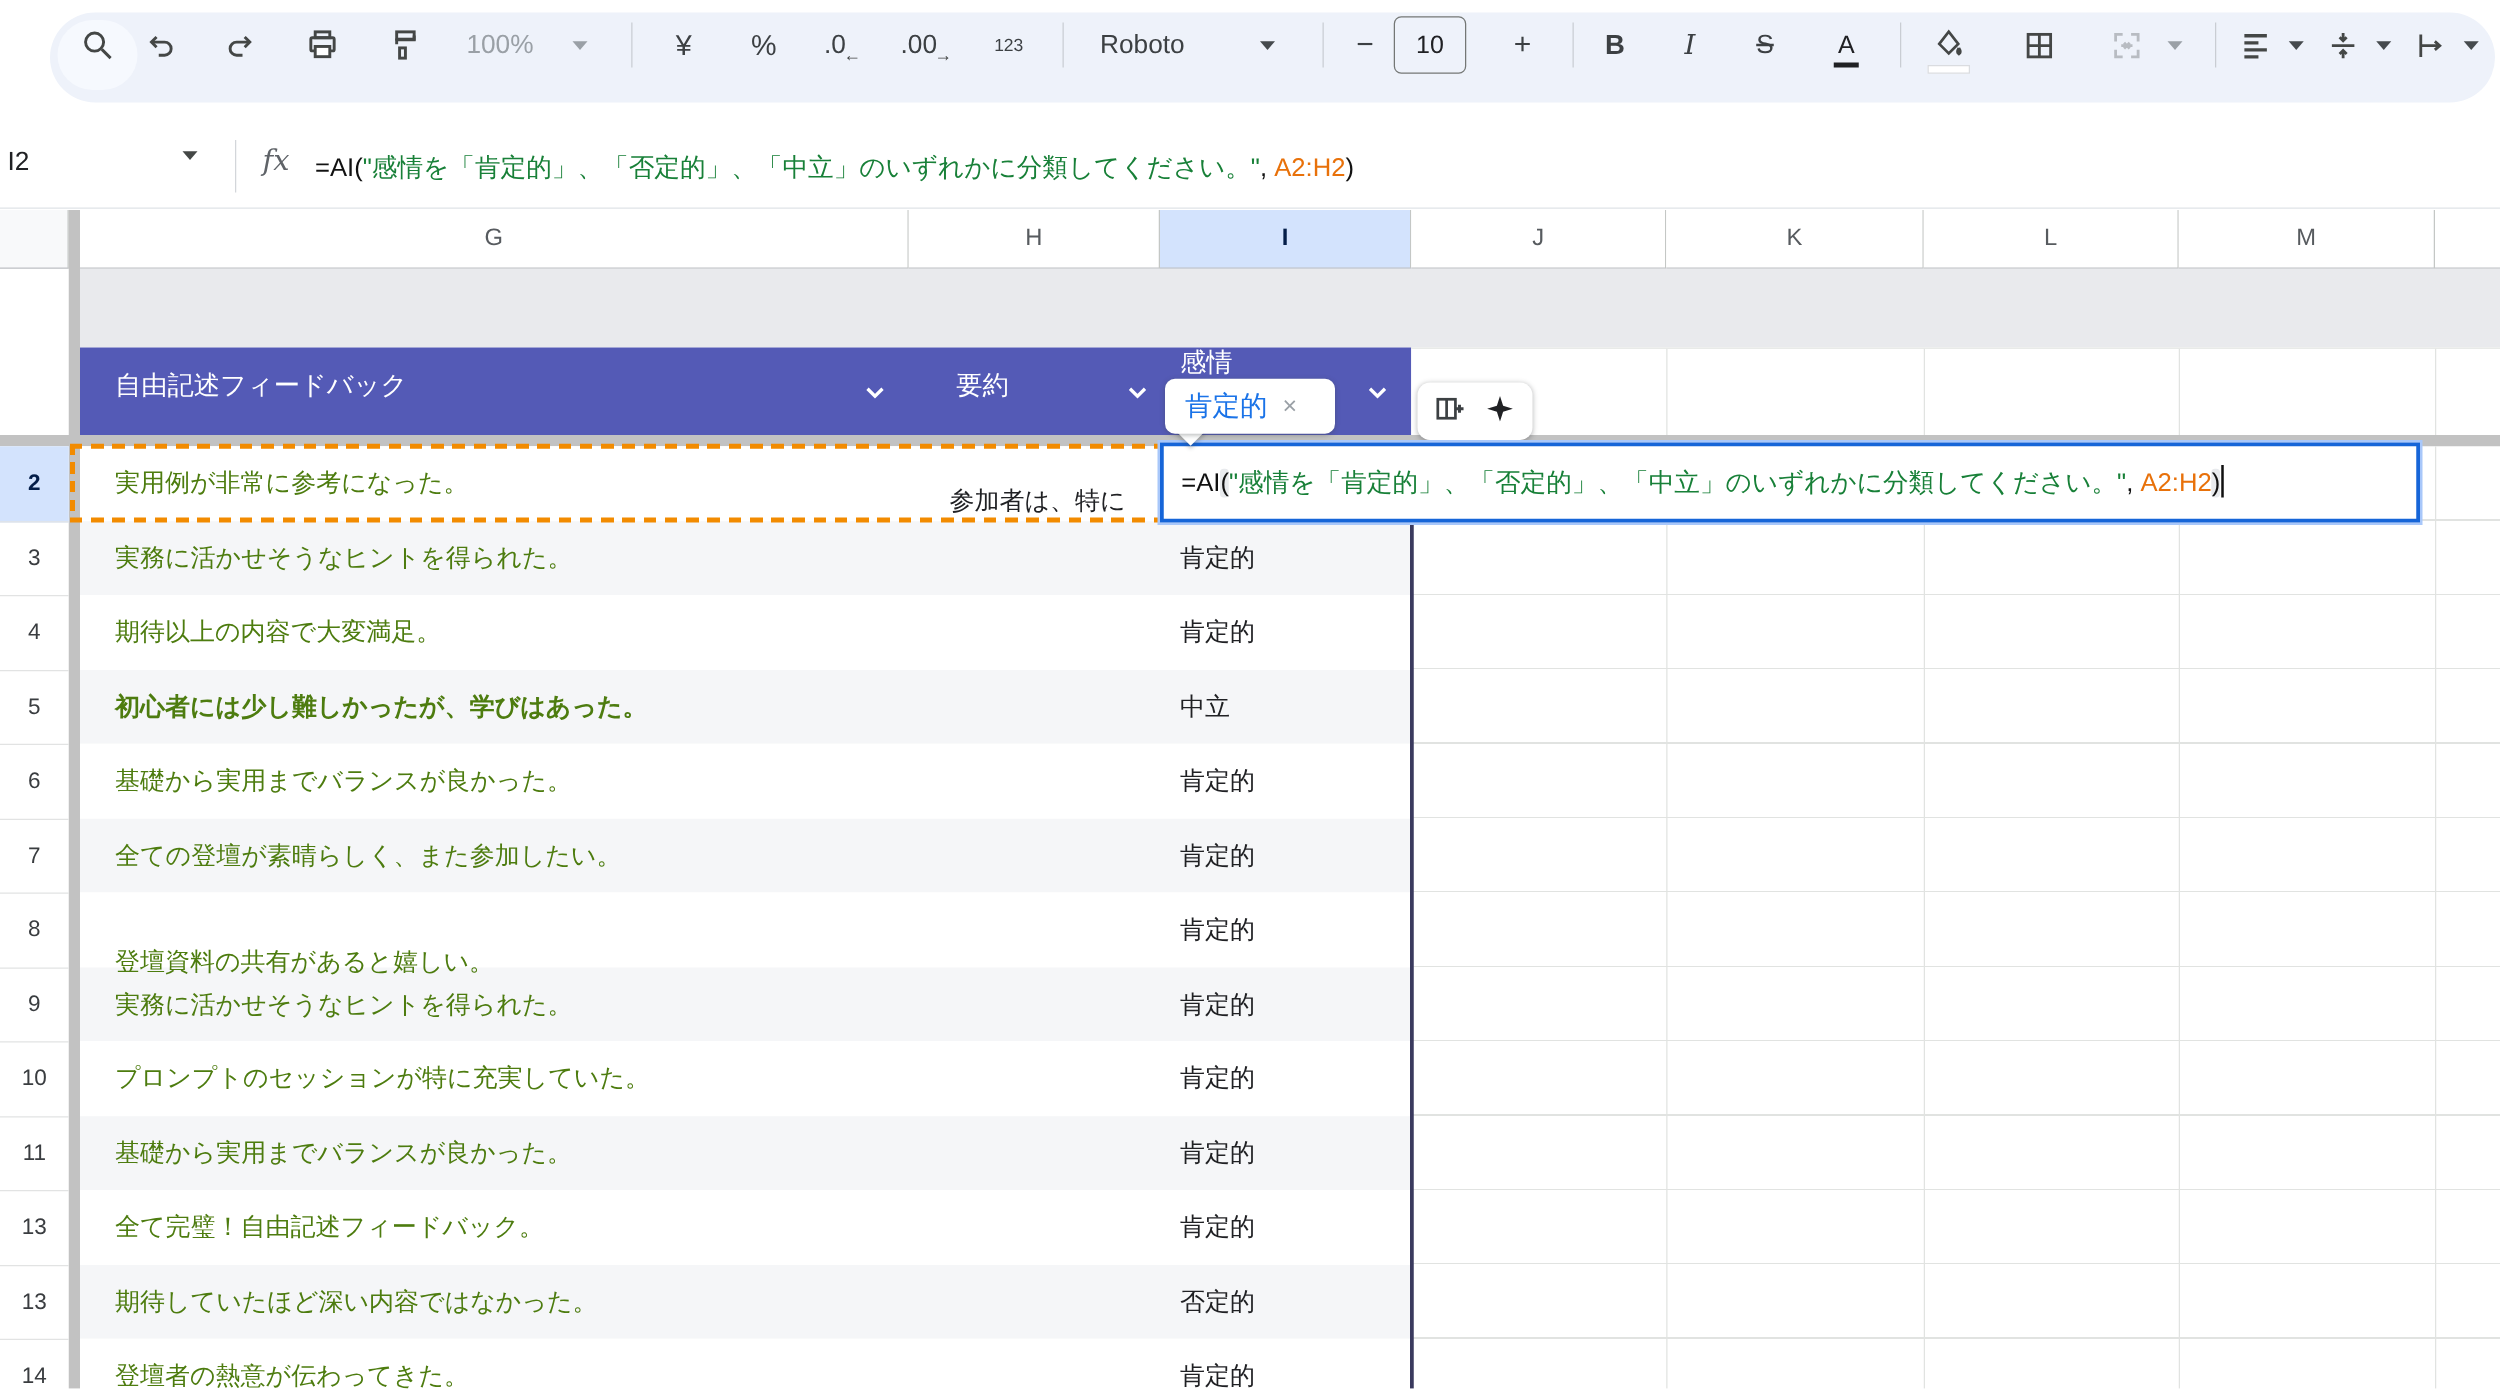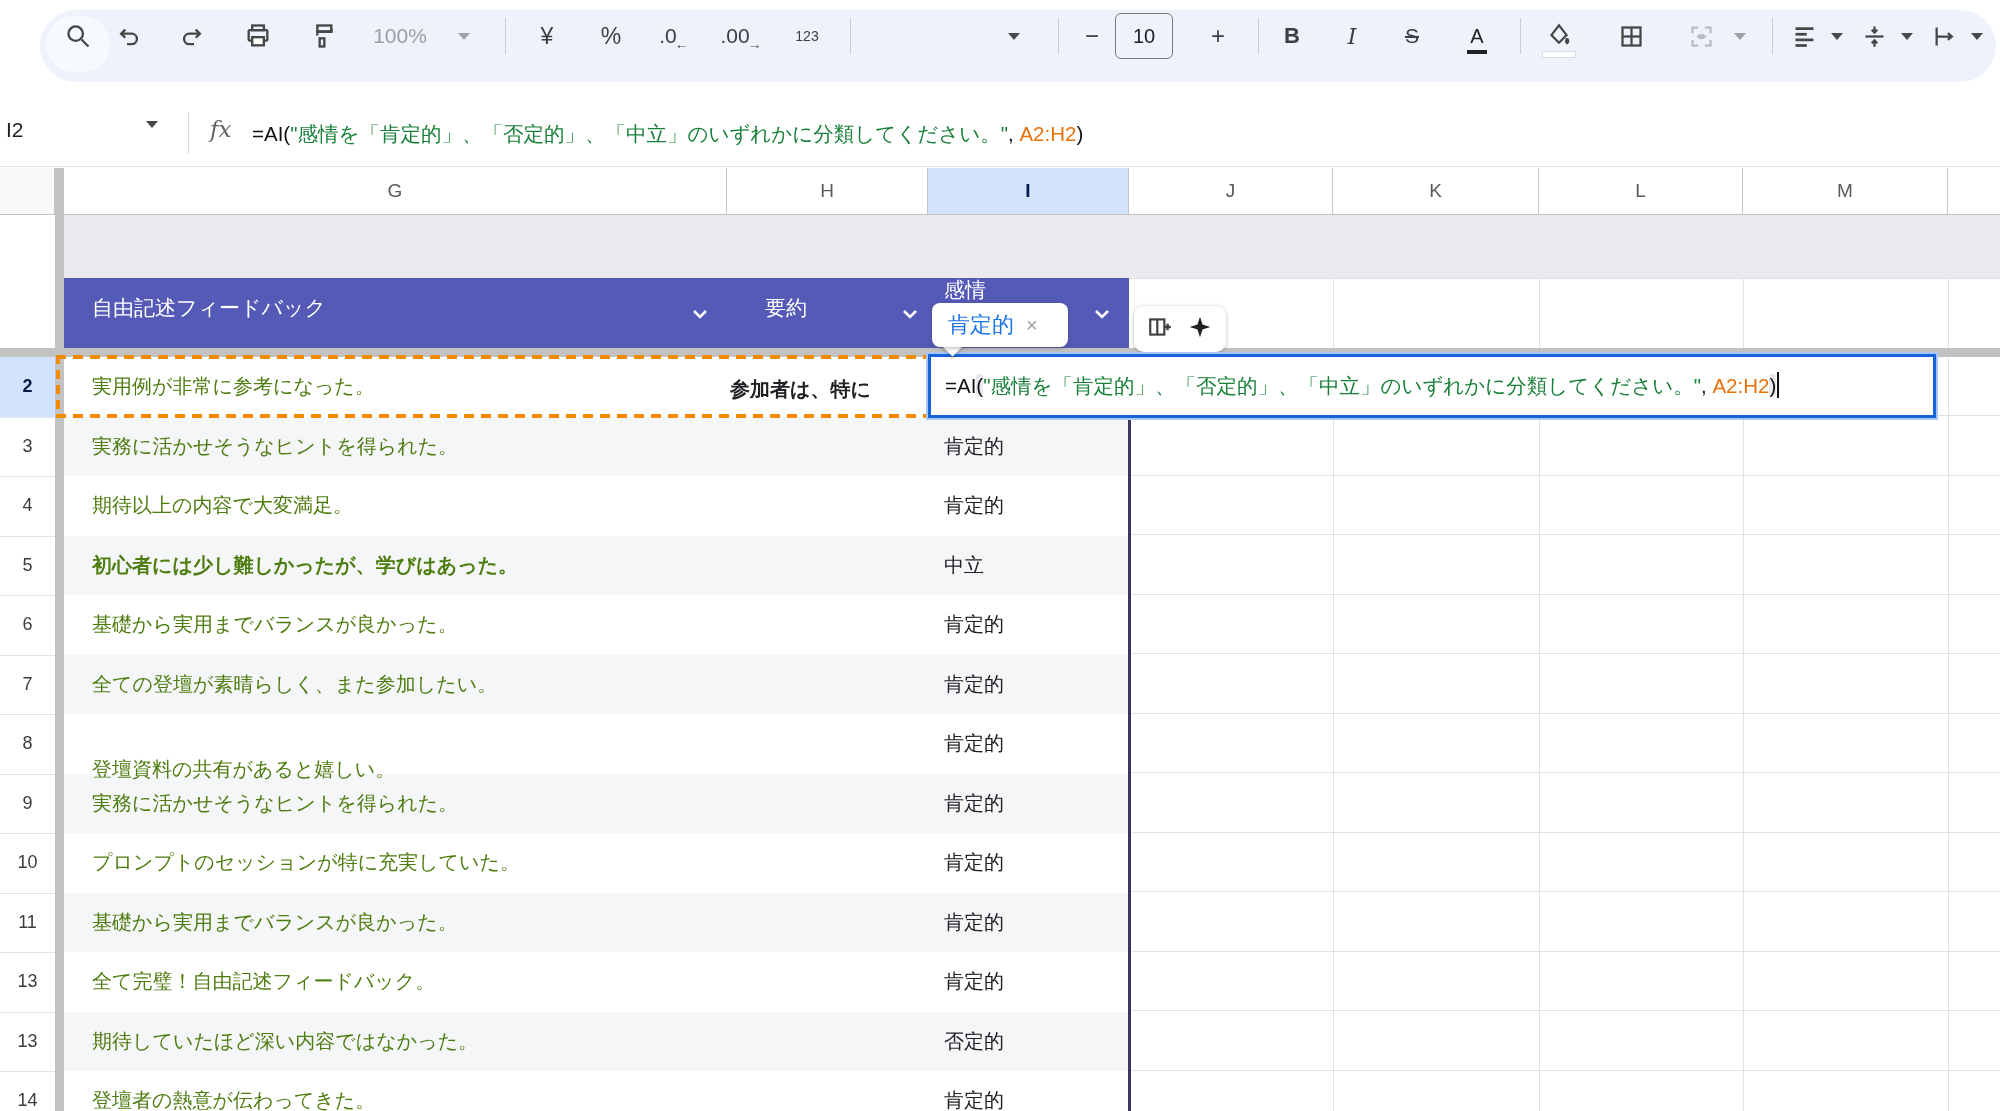--- a/index.html
+++ b/index.html
@@ -124,20 +124,23 @@
   <div class="tb-item" style="left:714px;width:56px;">
     <span class="tb-txt" style="font-weight:500;">.00</span>
       <span class="subarrow">→</span>
   </div>
   <div class="tb-item" style="left:782px;width:50px;">
       <span class="tb-txt" style="font-size:14px;">123</span>
     </div>
 
   <div class="tb-sep" style="left:850px;"></div>
 
+  <div class="tb-item" style="left:872px;width:120px;justify-content:flex-start;padding-left:8px;">
+    <span class="tb-txt">Roboto</span>
+  </div>
   <div class="tb-item" style="left:1002px;width:24px;">
       <span class="caret"></span>
     </div>
 
   <div class="tb-sep" style="left:1058px;"></div>
 
   <div class="tb-item" style="left:1072px;width:40px;">
       <span class="tb-txt" style="font-size:24px;">−</span>
     </div>
   <div class="tb-item" style="left:1114px;width:60px;">
@@ -266,21 +269,21 @@
     <span class="vline" style="left:819px;top:0;height:70px;"></span>
   </div>
 
   <div class="abs frz-row"></div>
   <div class="abs frz-col"></div>
 
   <div id="rows">
       <div class="tband" style="top: 357px; height: 59.5px; background: rgb(255, 255, 255);"></div>
       <div class="rownum sel" style="top: 357px; height: 59.5px; border-bottom: 1px solid rgb(226, 227, 227);">2</div>
       <div class="cellg" style="top: 373px;">実用例が非常に参考になった。</div>
-      <div class="cellh2" style="top: 376px; left: 730px; width: 200px; overflow: hidden; text-align: left; font-weight: bold;">参加者は、特に</div>
+      <div class="cellh2" style="top: 387px; left: 730px; width: 200px; overflow: hidden; text-align: center;">参加者は、特に</div>
       <div class="tband" style="top: 416.5px; height: 59.5px; background: rgb(245, 246, 248);"></div>
       <div class="rownum" style="top: 416.5px; height: 59.5px; border-bottom: 1px solid rgb(226, 227, 227);">3</div>
       <div class="cellg" style="top: 432.5px;">実務に活かせそうなヒントを得られた。</div>
       <div class="celli" style="top: 432.5px;">肯定的</div>
       <div class="tband" style="top: 476px; height: 59.5px; background: rgb(255, 255, 255);"></div>
       <div class="rownum" style="top: 476px; height: 59.5px; border-bottom: 1px solid rgb(226, 227, 227);">4</div>
       <div class="cellg" style="top: 492px;">期待以上の内容で大変満足。</div>
       <div class="celli" style="top: 492px;">肯定的</div>
       <div class="tband" style="top: 535.5px; height: 59.5px; background: rgb(245, 246, 248);"></div>
       <div class="rownum" style="top: 535.5px; height: 59.5px; border-bottom: 1px solid rgb(226, 227, 227);">5</div>

